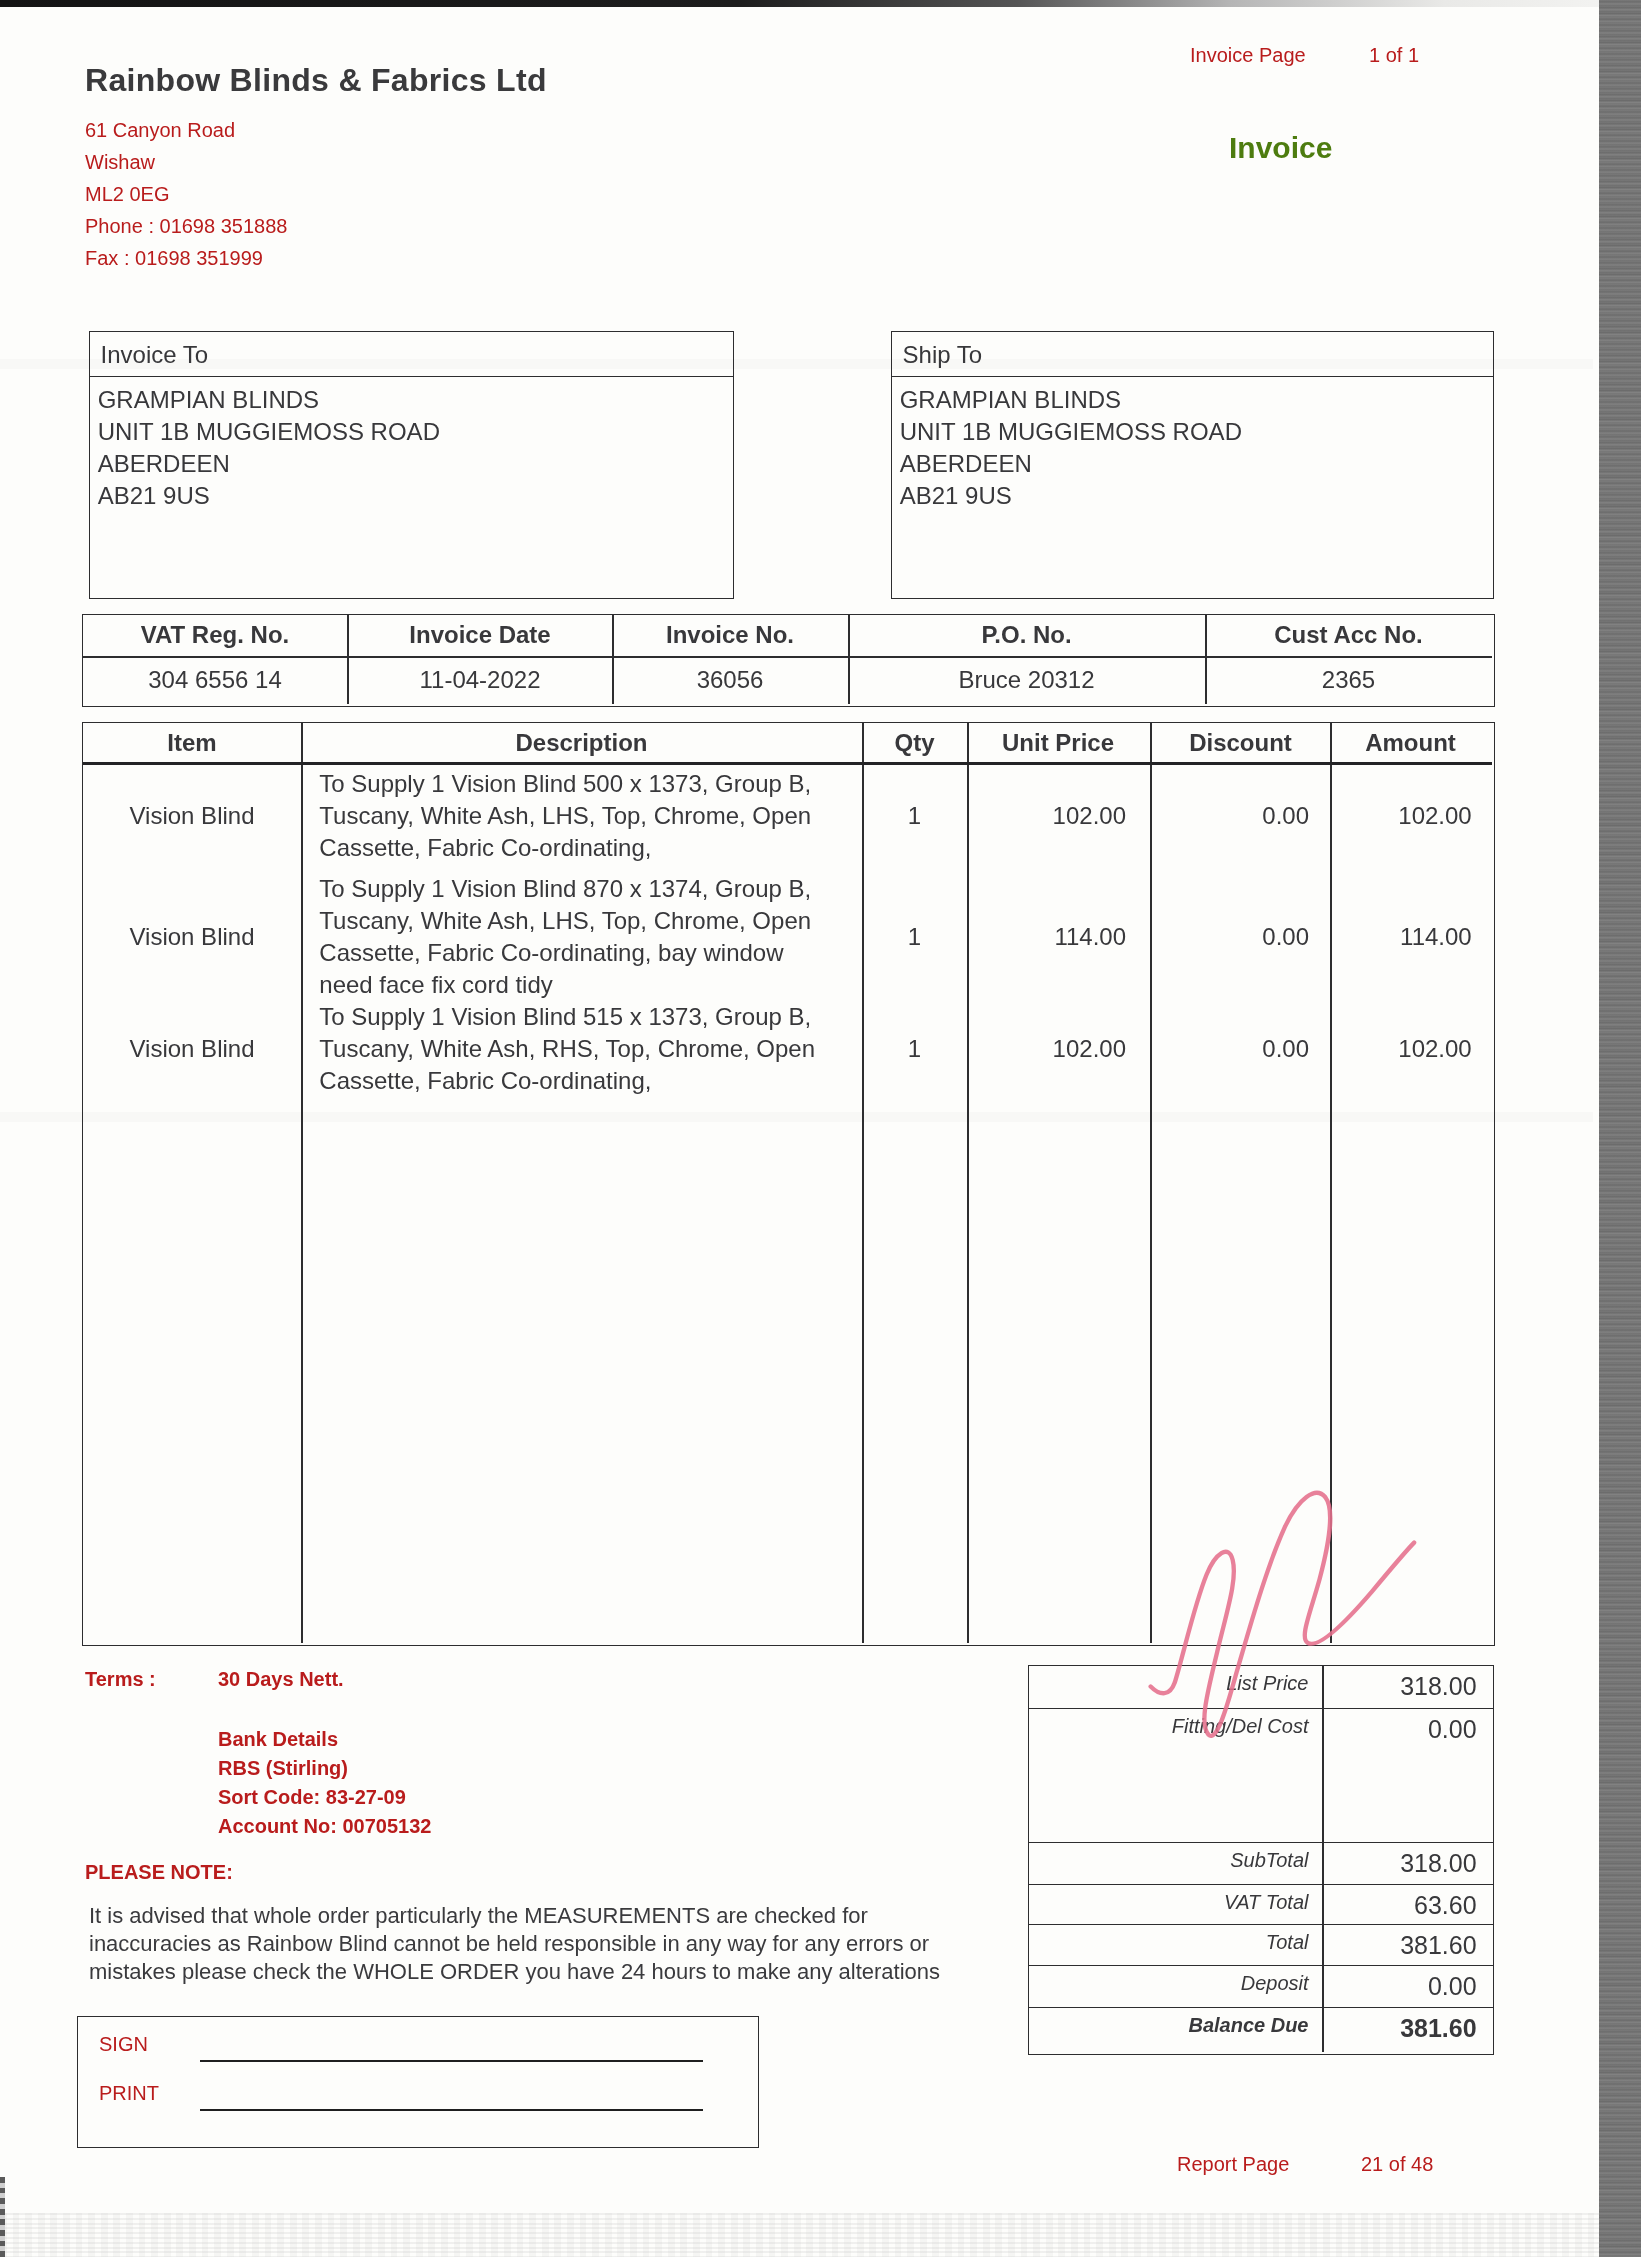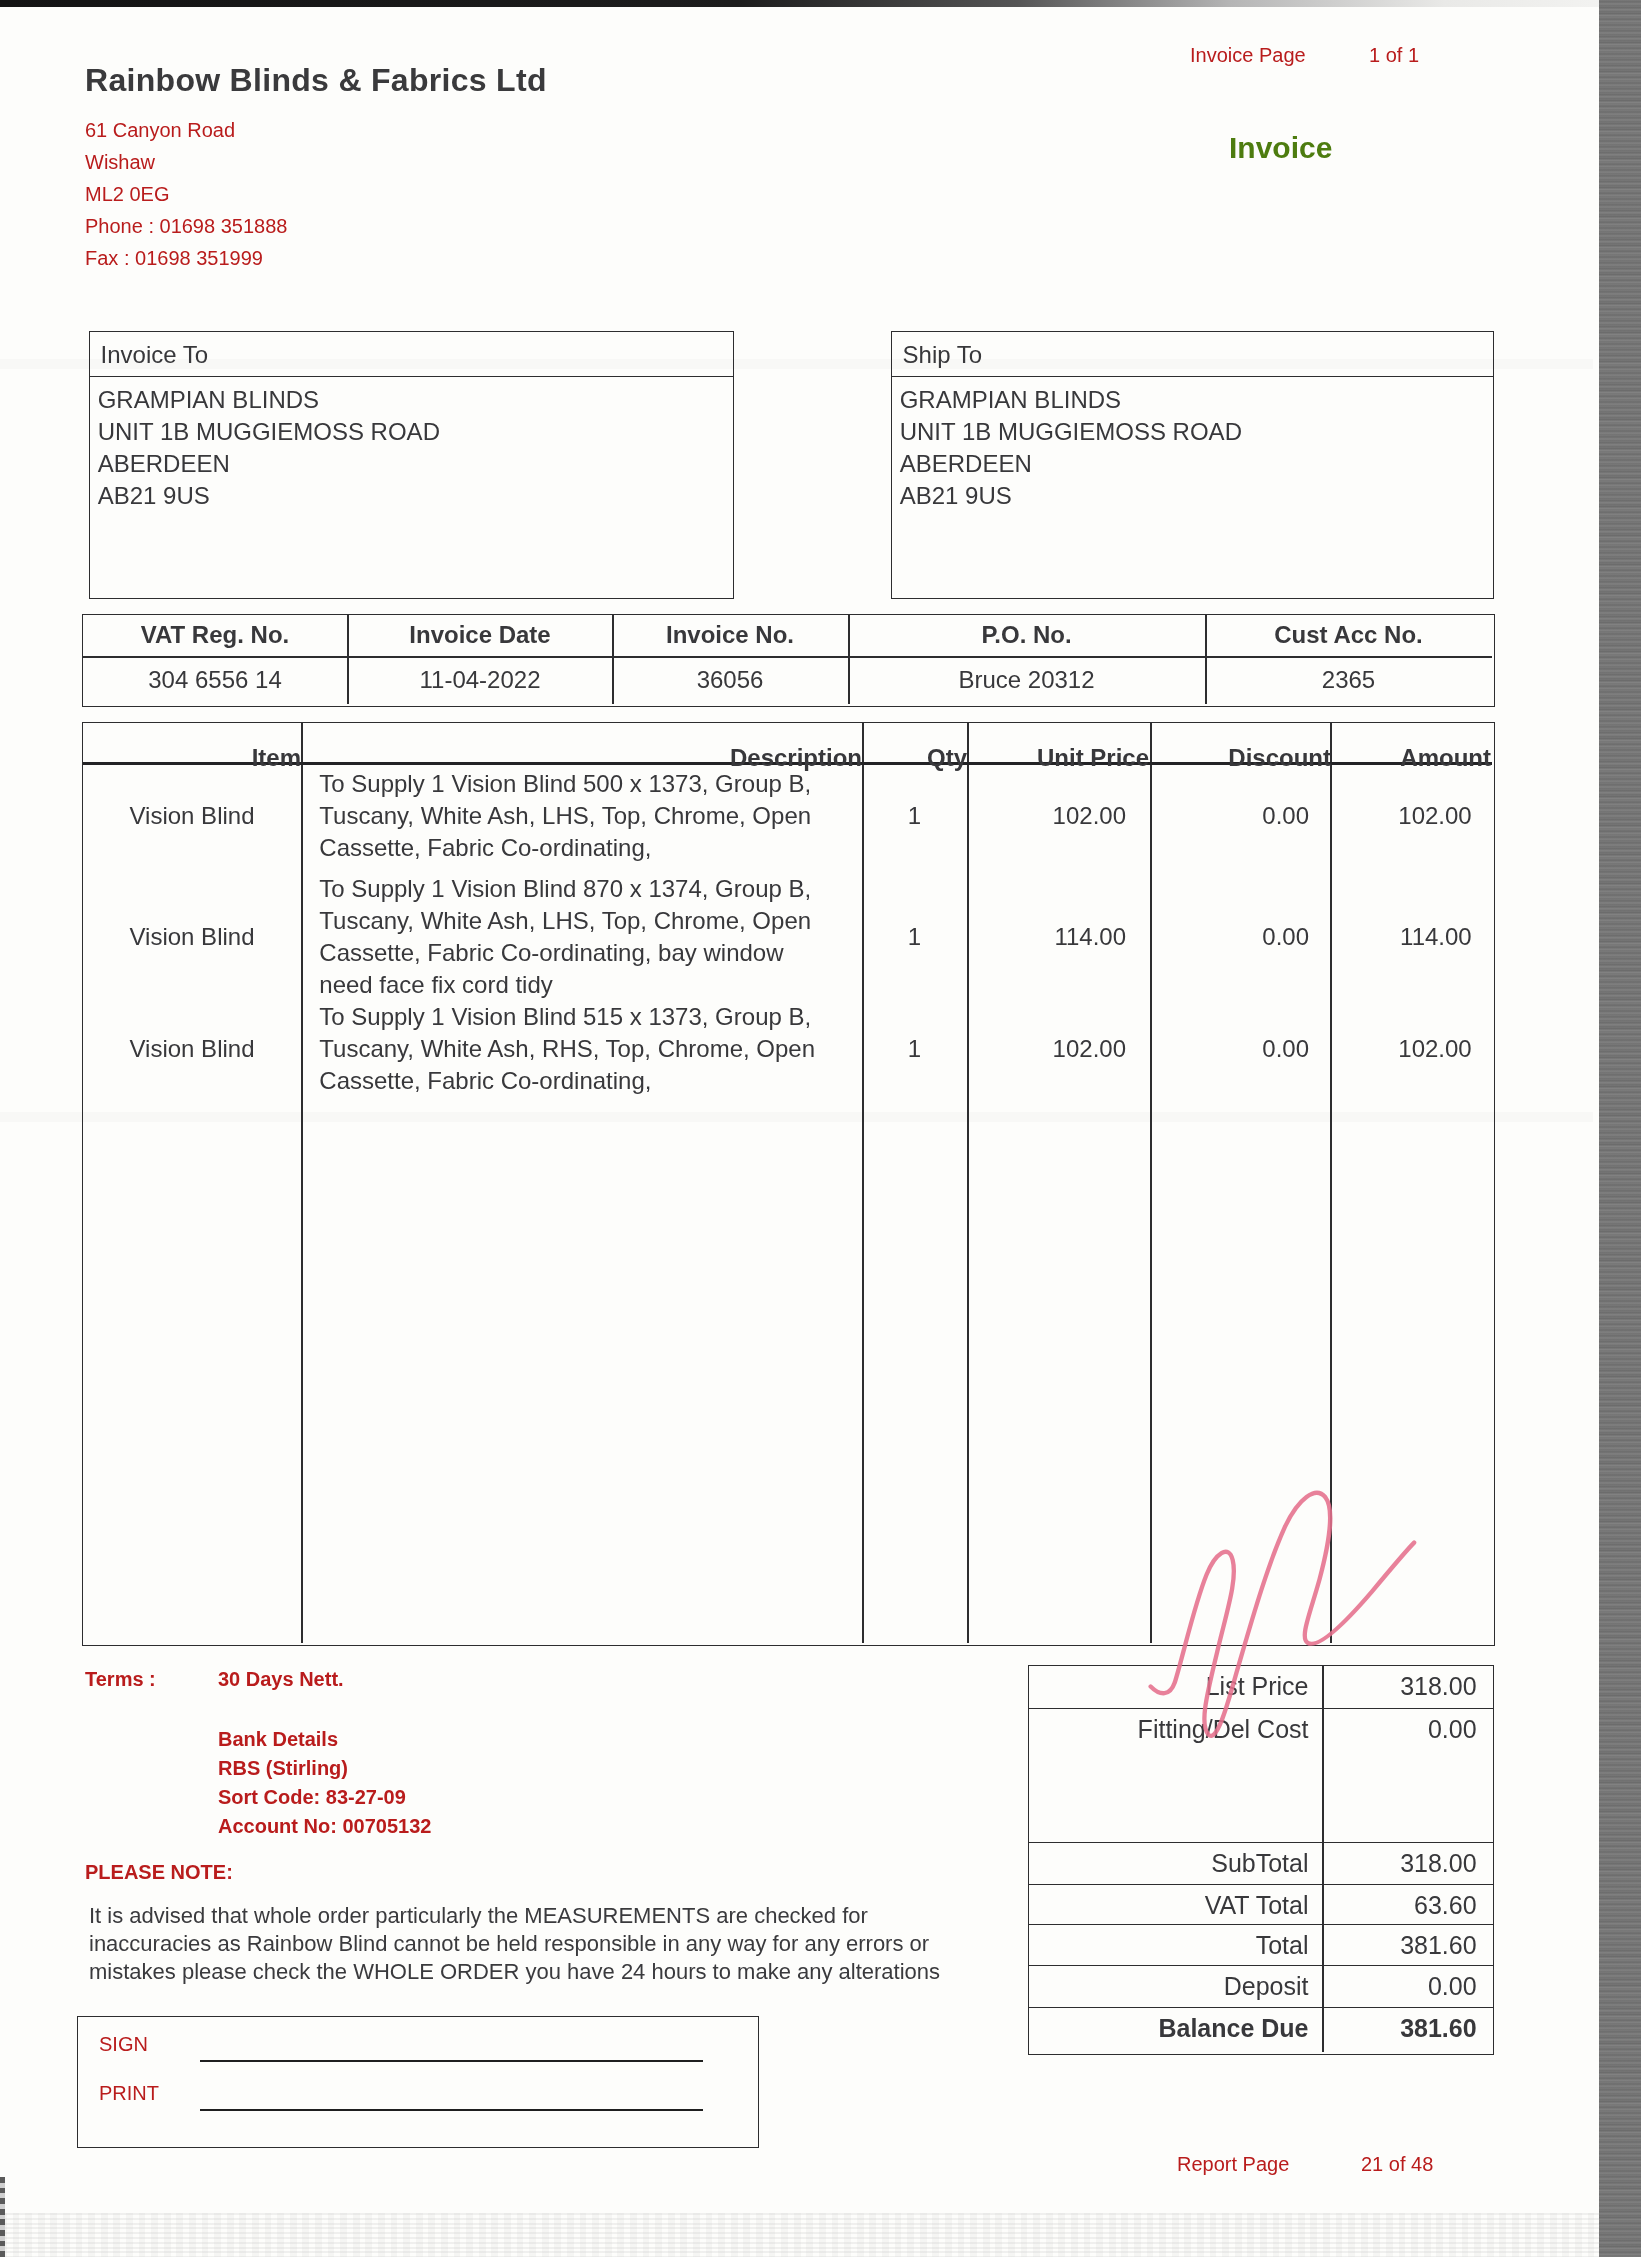--- a/index.html
+++ b/index.html
@@ -24,34 +24,34 @@
   
   .box{border:1.9px solid #2d2d2f;background:transparent;box-sizing:border-box;}
   .addr-box-head{height:45px;border-bottom:1.9px solid #2d2d2f;box-sizing:border-box;
     padding:8.7px 0 0 10.6px;font-weight:normal;font-size:24px;}
   .addr-lines{padding:6.8px 0 0 7.7px;line-height:32px;font-size:24px;}
   
   .meta-cell{position:absolute;text-align:center;font-size:24px;}
   .vline{position:absolute;width:1.9px;background:#2d2d2f;top:0;}
   .hline{position:absolute;height:1.9px;background:#2d2d2f;left:0;}
   
-  .items-head-cell{position:absolute;top:15px;height:39px;line-height:39px;text-align:right;
+  .items-head-cell{position:absolute;top:0;height:39px;line-height:39px;text-align:center;
     font-weight:bold;font-size:24px;}
   .item-row{position:absolute;left:0;width:1409px;display:flex;align-items:center;}
   .c-item{width:218px;text-align:center;font-size:24px;line-height:32px;box-sizing:border-box;}
   .c-desc{width:561px;box-sizing:border-box;padding-left:18.3px;padding-right:27px;
     font-size:24px;line-height:32px;}
   .c-qty{width:105px;text-align:center;font-size:24px;line-height:32px;}
   .c-up{width:182px;text-align:right;box-sizing:border-box;padding-right:23px;font-size:24px;line-height:32px;}
   .c-disc{width:181px;text-align:right;box-sizing:border-box;padding-right:21px;font-size:24px;line-height:32px;}
   .c-amt{width:161px;text-align:right;box-sizing:border-box;padding-right:19.3px;font-size:24px;line-height:32px;}
   
   .tot-row{display:flex;align-items:flex-start;box-sizing:border-box;border-bottom:1.9px solid #2d2d2f;}
   .tot-row:last-child{border-bottom:none;}
-  .tot-label{width:293px;text-align:right;box-sizing:border-box;padding:5.8px 13.5px 0 0;font-size:25px;}
+  .tot-label{width:293px;text-align:right;box-sizing:border-box;padding:5.8px 13.5px 0 0;font-size:20px;font-style:italic;}
   .tot-value{flex:1;text-align:right;box-sizing:border-box;padding:5.8px 16.4px 0 0;font-size:25px;}
   .sig-svg{left:0;top:0;width:1641px;height:2257px;pointer-events:none;}
   .uline{position:absolute;height:1.9px;background:#1f1f1f;}
 </style>
 </head>
 <body>
 
 <div class="page">
 
   <div class="abs scan-top"></div>

